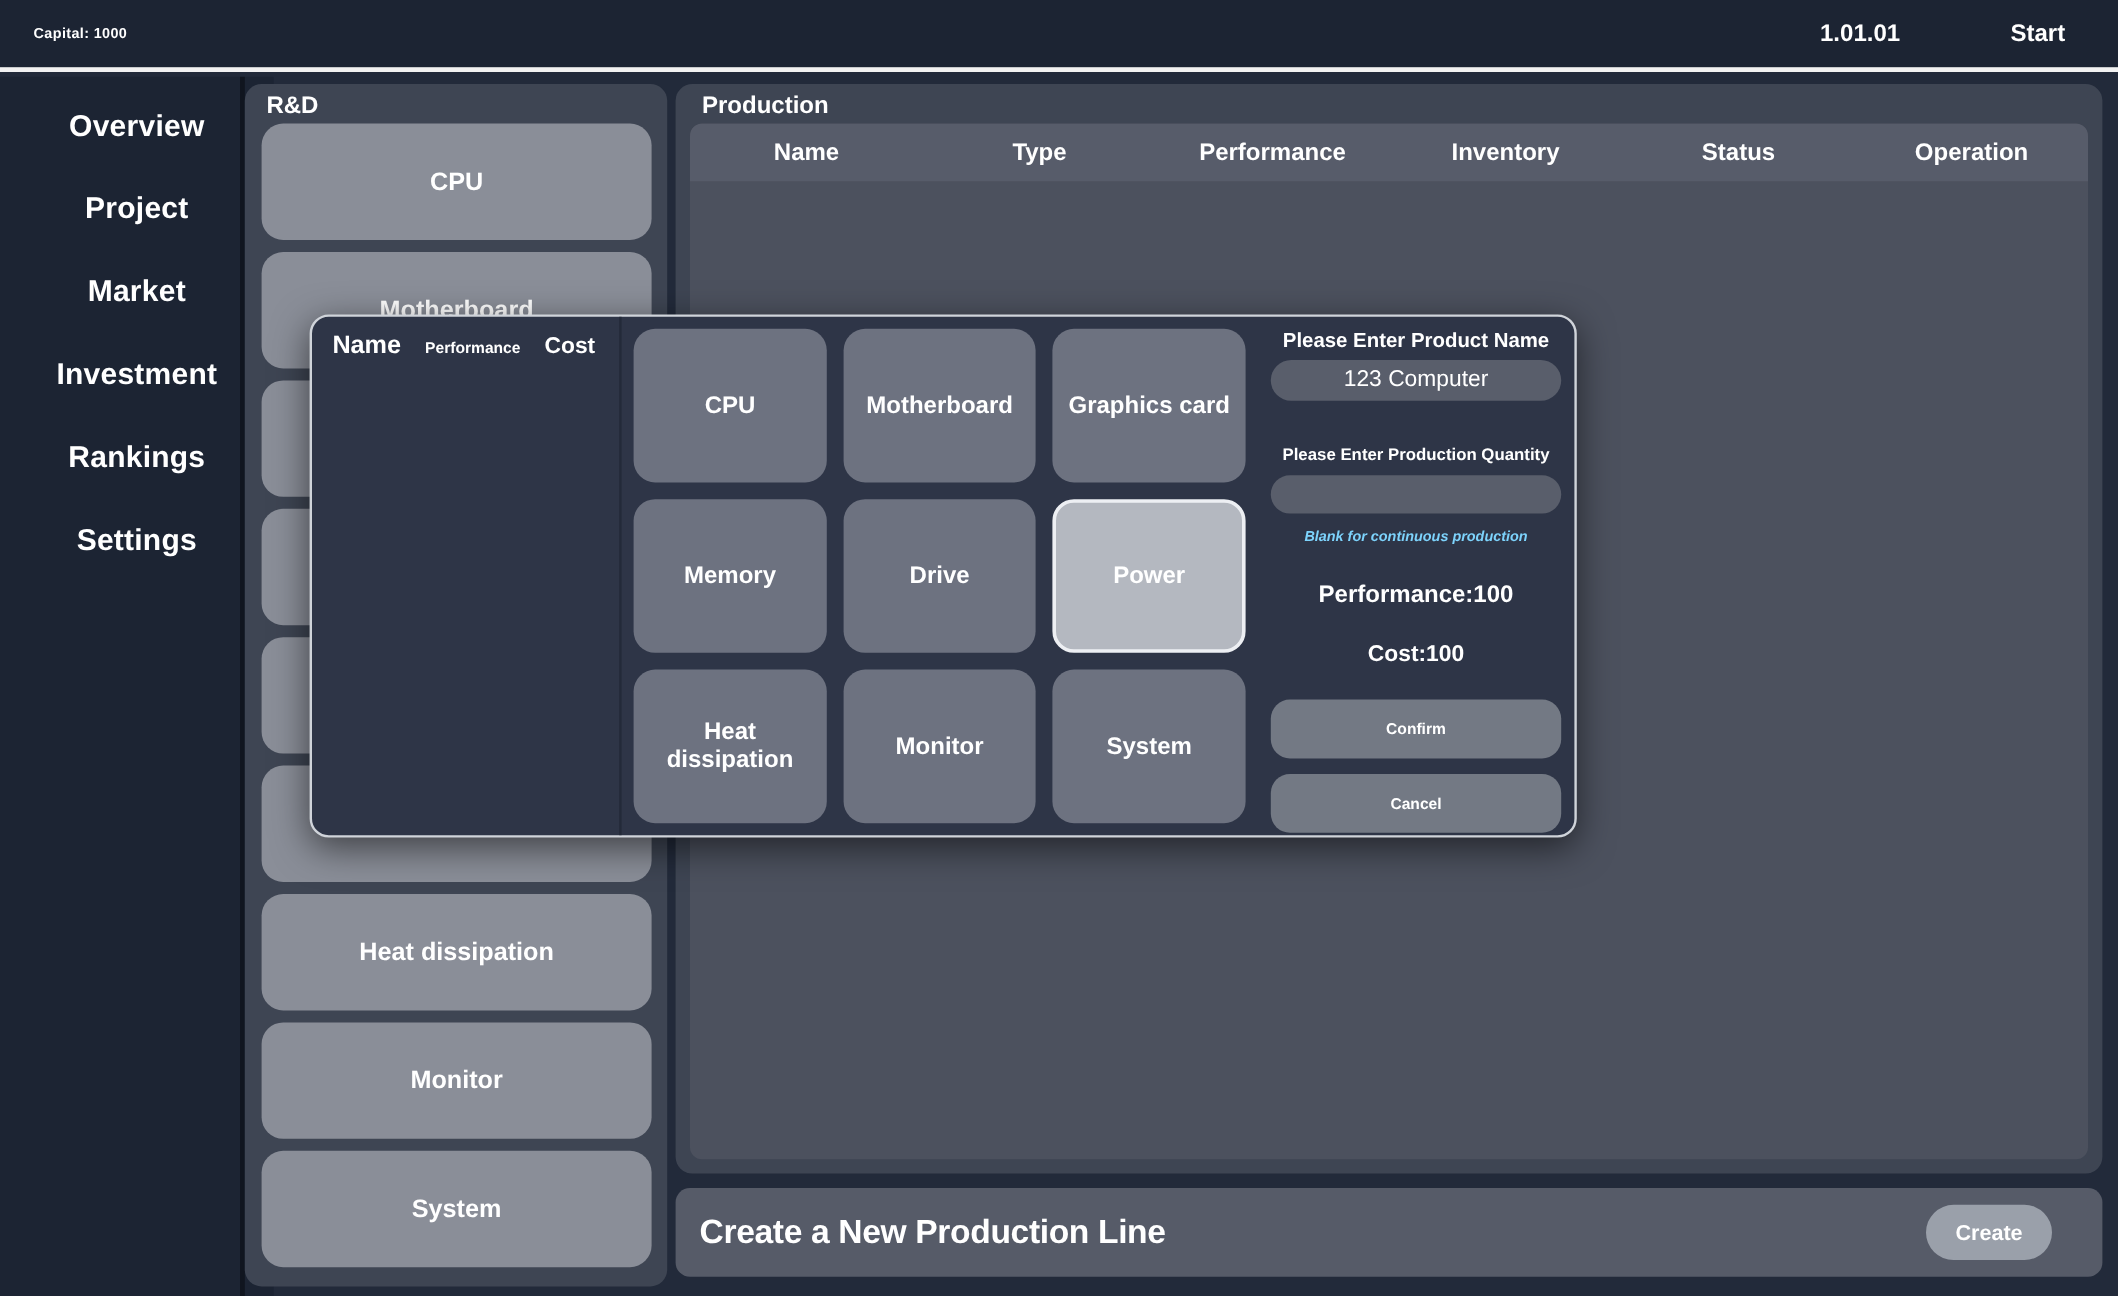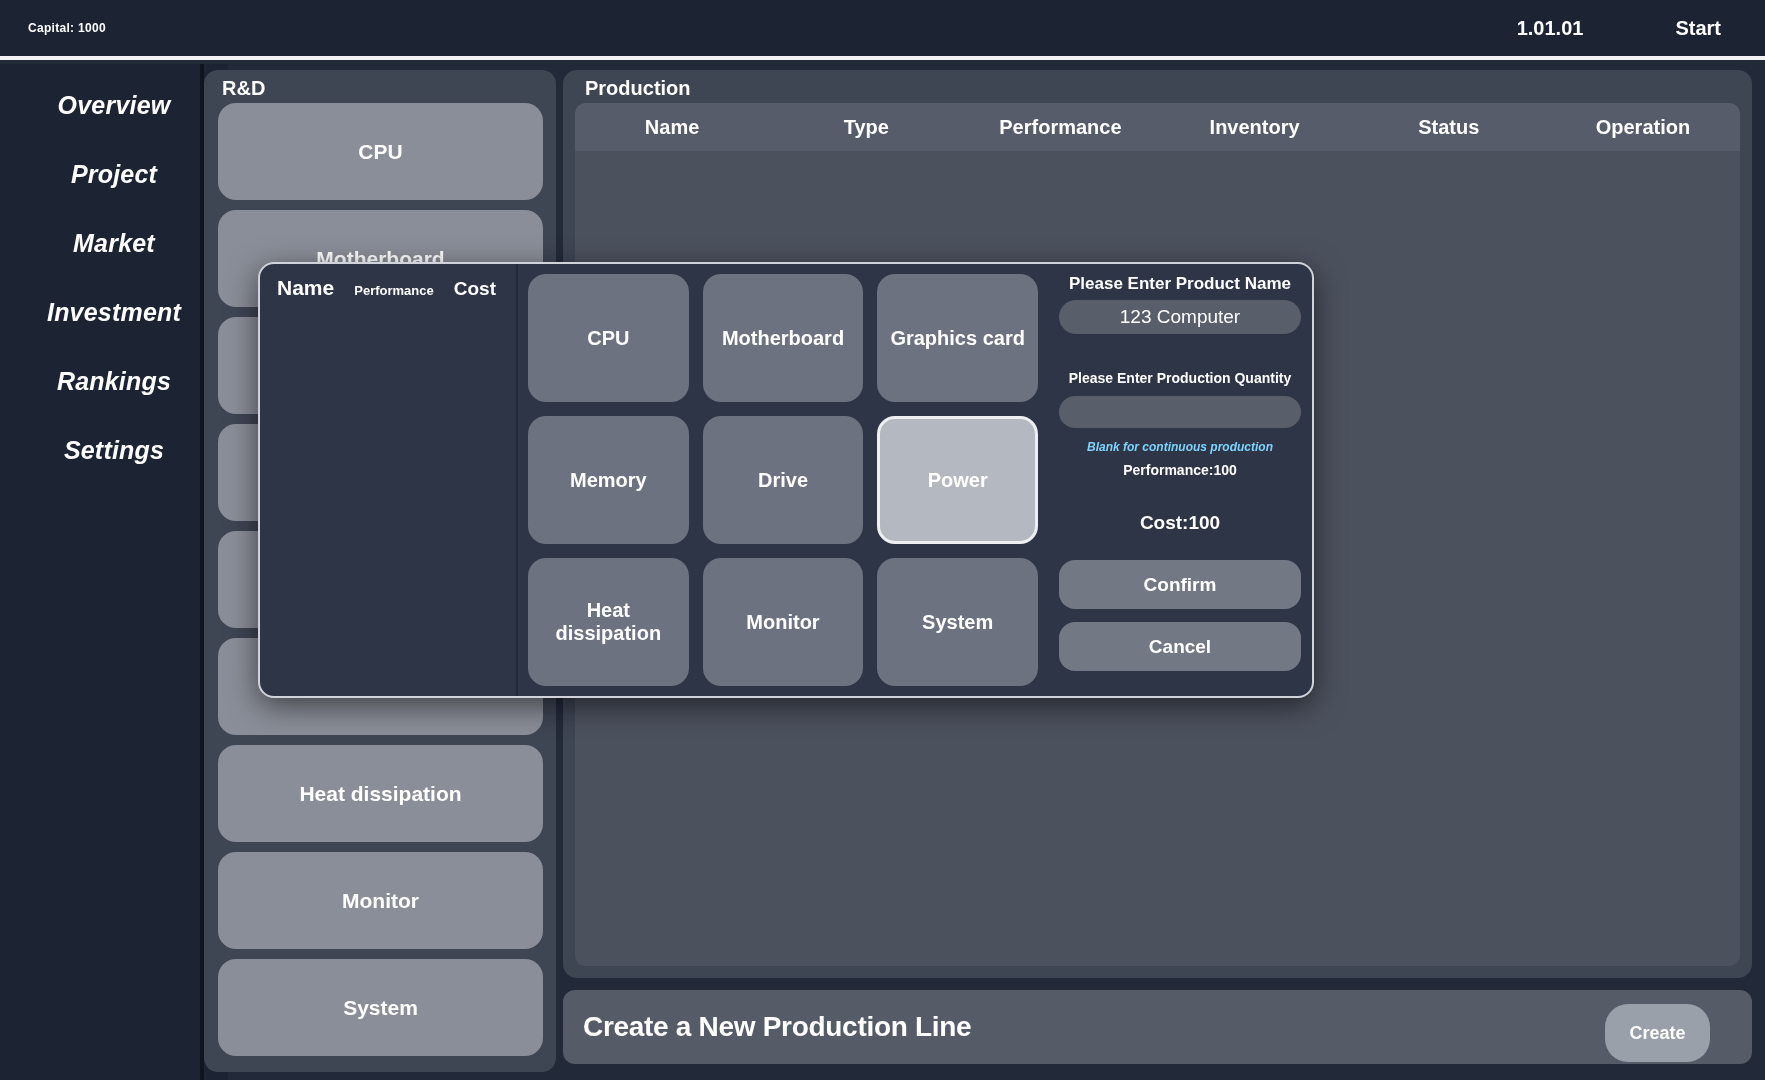--- a/index.html
+++ b/index.html
@@ -22,21 +22,21 @@
     padding:0 44px 0 28px;
   }
   .topbar .capital{ font-size:12px; letter-spacing:0.3px; }
   .topbar-right{ display:flex; align-items:center; gap:92px; }
   .topbar-right .date{ font-size:20px; }
   .topbar-right .start{ font-size:20px; cursor:pointer; }
 
   
   .sidebar{
     position:absolute; left:0; top:64px; width:228px; height:1016px;
-    background:#1c2433; padding-top:7px;font-style:italic;
+    background:#1c2433; padding-top:7px;
   }
   .side-item{
     height:69px; display:flex; align-items:center; justify-content:center;
     font-size:25px; letter-spacing:0.2px; cursor:pointer;
   }
   .side-divider{
     position:absolute; left:200px; top:64px; width:4px; height:1016px;
     background:#10151f;
   }
 
@@ -72,21 +72,21 @@
   }
 
   
   .bottom-bar{
     position:absolute; left:563px; top:990px; width:1189px; height:74px;
     background:#565b68; border-radius:12px;
     display:flex; align-items:center;
   }
   .bottom-bar .bb-label{ font-size:28px; margin-left:20px; letter-spacing:-0.3px; }
   .create-btn{
-    position:absolute; right:42px; top:14px; width:105px; height:58px;
+    position:absolute; right:42px; top:14px; width:105px; height:46px;
     background:#9aa0aa; border-radius:23px;
     display:flex; align-items:center; justify-content:center;
     font-size:18px; cursor:pointer;
   }
 
   
   .modal{
     position:absolute; left:258px; top:262px; width:1056px; height:436px;
     background:#2e3547; border:2px solid #d0d4da; border-radius:16px;
     box-shadow:0 8px 30px rgba(0,0,0,0.55);
@@ -124,26 +124,26 @@
   .mf-label1{ font-size:17px; height:20px; }
   .mf-input{
     width:242px; height:34px; margin-top:6px;
     background:#595e6b; border:none; border-radius:17px;
     color:#fff; font-size:19px; font-weight:normal; text-align:center;
     font-family:"Liberation Sans","DejaVu Sans",sans-serif; outline:none;
   }
   .mf-label2{ font-size:14px; margin-top:36px; height:18px; }
   .mf-input2{ height:32px; margin-top:8px; }
   .mf-hint{ margin-top:12px; font-size:12px; font-style:italic; color:#7dd3fc; height:14px; }
-  .mf-perf{ margin-top:8px; font-size:14px; height:22px; }
+  .mf-perf{ margin-top:31px; font-size:20px; height:22px; }
   .mf-cost{ margin-top:28px; font-size:19px; height:22px; }
   .mf-btn{
     width:242px; height:49px; background:#737984; border-radius:16px;
     display:flex; align-items:center; justify-content:center;
-    font-size:19px; cursor:pointer;
+    font-size:13px; cursor:pointer;
   }
   .mf-confirm{ margin-top:26px; }
   .mf-cancel{ margin-top:13px; }
 </style>
 </head>
 <body>
 
 <div class="topbar">
   <div class="capital">Capital: 1000</div>
   <div class="topbar-right">

